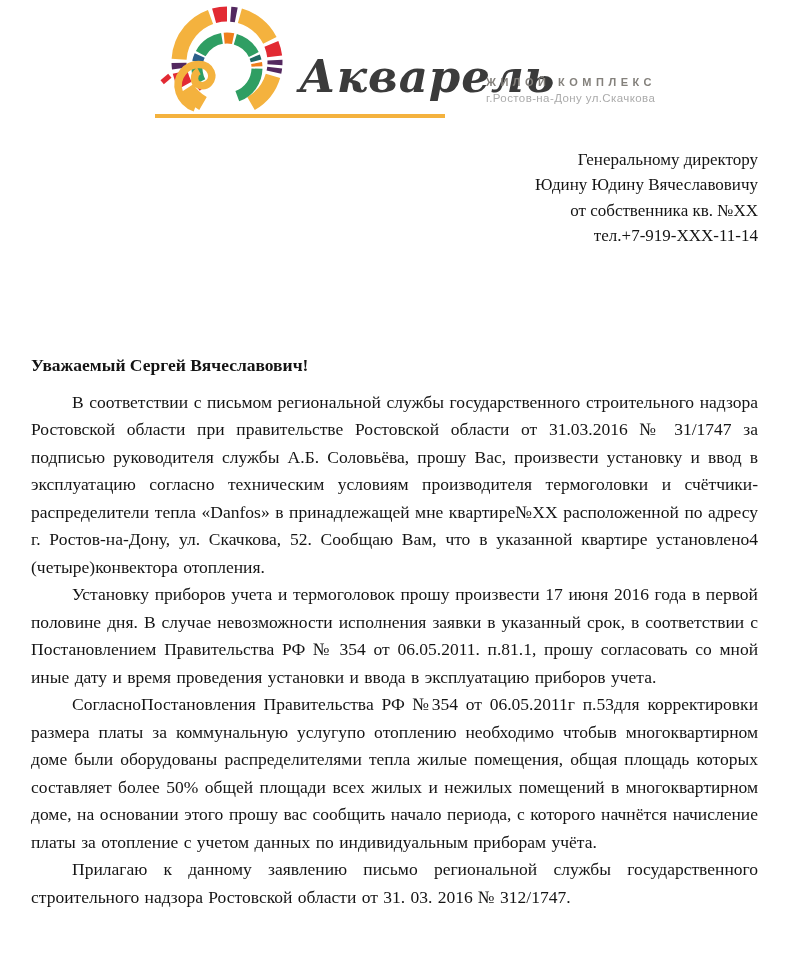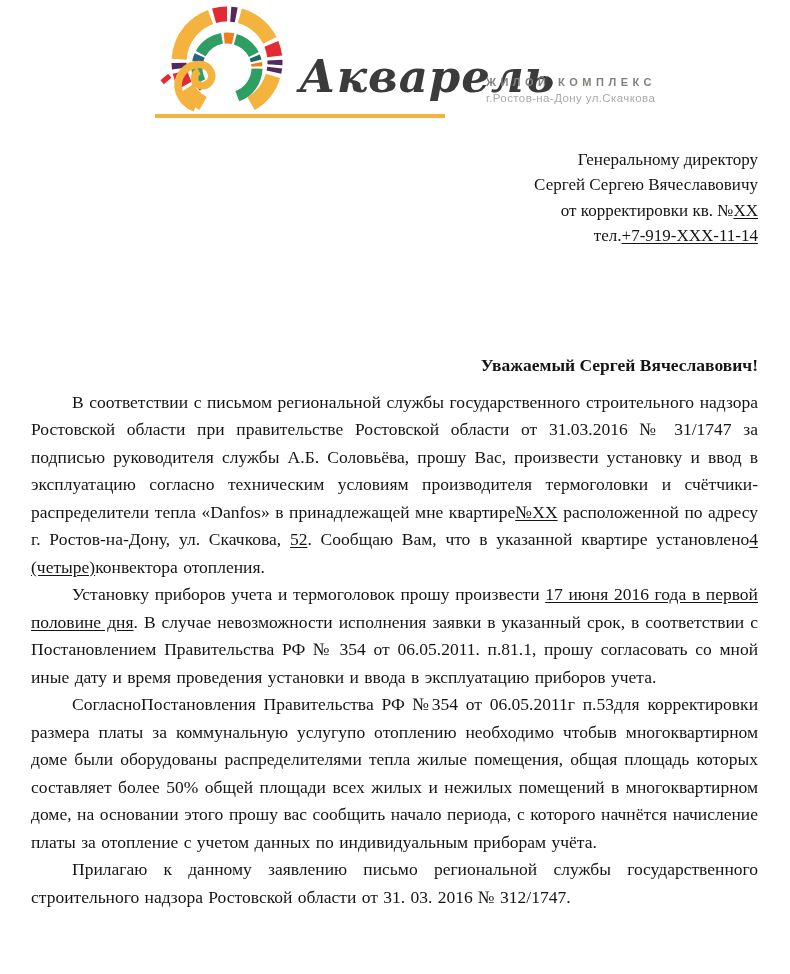--- a/index.html
+++ b/index.html
@@ -46,29 +46,29 @@
     white-space: nowrap;
     margin-left: 13px;
   }
 
   
   .body {
     position: absolute; left: 31px; right: 31px; top: 352px;
     font-size: 17.5px; line-height: 27.5px;
   }
   .salutation {
-    text-align: right; font-weight: bold; font-size: 17.5px;
+    text-align: left; font-weight: bold; font-size: 17.5px;
     margin-bottom: 9px;
   }
   .para {
     text-align: justify;
     text-indent: 41px;
     word-spacing: 1px;
   }
-  .u { text-decoration: underline; text-underline-offset: 2px; }
+  .u { text-underline-offset: 2px; }
   .ring { fill: none; }
 </style>
 </head>
 <body>
 
 <div class="page">
 
   <div class="logo-header">
 
     <svg class="logo-spiral" width="150" height="116" viewBox="0 0 150 116" aria-hidden="true">
@@ -111,22 +111,22 @@
     <div class="brand">Акварель</div>
 
     <div class="brand-sub">
       <div class="brand-tagline">ЖИЛОЙ КОМПЛЕКС</div>
       <div class="brand-location">г.Ростов-на-Дону ул.Скачкова</div>
     </div>
   </div>
 
   <div class="recipient">
     <div><span>Генеральному директору</span></div>
-    <div><span>Сергей Сергею Вячеславовичу</span></div>
-    <div><span>от корректировки кв. №</span><span class="u">XX</span></div>
+    <div><span>Юдину Юдину Вячеславовичу</span></div>
+    <div><span>от собственника кв. №</span><span class="u">XX</span></div>
     <div><span>тел.</span><span class="u">+7-919-XXX-11-14</span></div>
   </div>
 
   <div class="body">
     <div class="salutation">Уважаемый Сергей Вячеславович!</div>
     <div class="para"><span>В соответствии с письмом региональной службы государственного строительного надзора Ростовской области при правительстве Ростовской области от 31.03.2016  № 31/1747 за подписью руководителя службы А.Б. Соловьёва, прошу  Вас, произвести установку и ввод в эксплуатацию согласно техническим условиям производителя термоголовки и счётчики-распределители тепла «Danfos» в принадлежащей мне квартире</span><span class="u">№XX</span><span> расположенной по адресу г. Ростов-на-Дону, ул. Скачкова, </span><span class="u">52</span><span>. Сообщаю Вам, что в указанной квартире установлено</span><span class="u">4 (четыре)</span><span>конвектора отопления.</span></div>
     <div class="para"><span>Установку приборов учета и термоголовок прошу произвести </span><span class="u">17 июня 2016 года в первой половине дня</span><span>. В случае невозможности исполнения заявки в указанный срок, в соответствии с Постановлением Правительства РФ № 354 от 06.05.2011. п.81.1, прошу согласовать со мной иные дату и время проведения установки и ввода в эксплуатацию приборов учета.</span></div>
     <div class="para"><span>СогласноПостановления Правительства РФ №354 от 06.05.2011г п.53для корректировки размера платы за коммунальную услугупо отоплению необходимо чтобыв многоквартирном доме были оборудованы распределителями тепла жилые помещения, общая площадь которых составляет более 50% общей площади всех жилых и нежилых помещений в многоквартирном доме, на основании этого прошу вас сообщить начало периода, с которого начнётся начисление платы за отопление с учетом данных по индивидуальным приборам учёта.</span></div>
     <div class="para"><span>Прилагаю к данному заявлению письмо региональной службы государственного строительного надзора Ростовской области от 31. 03. 2016 № 312/1747.</span></div>
   </div>

